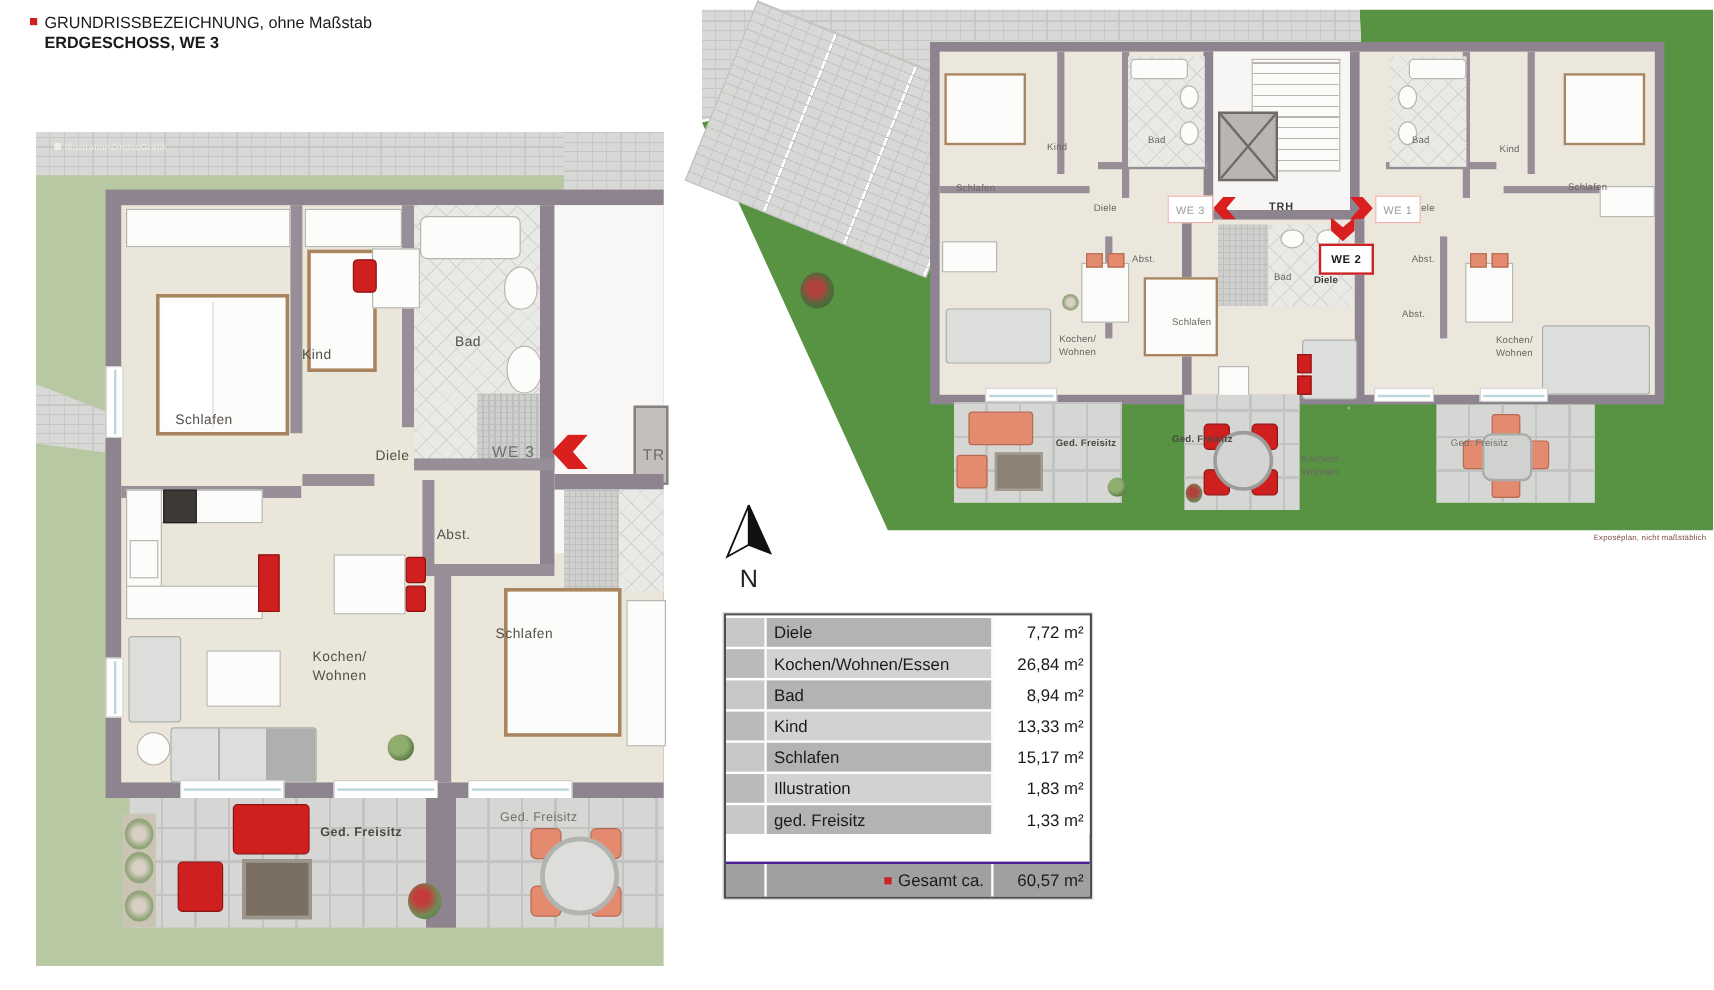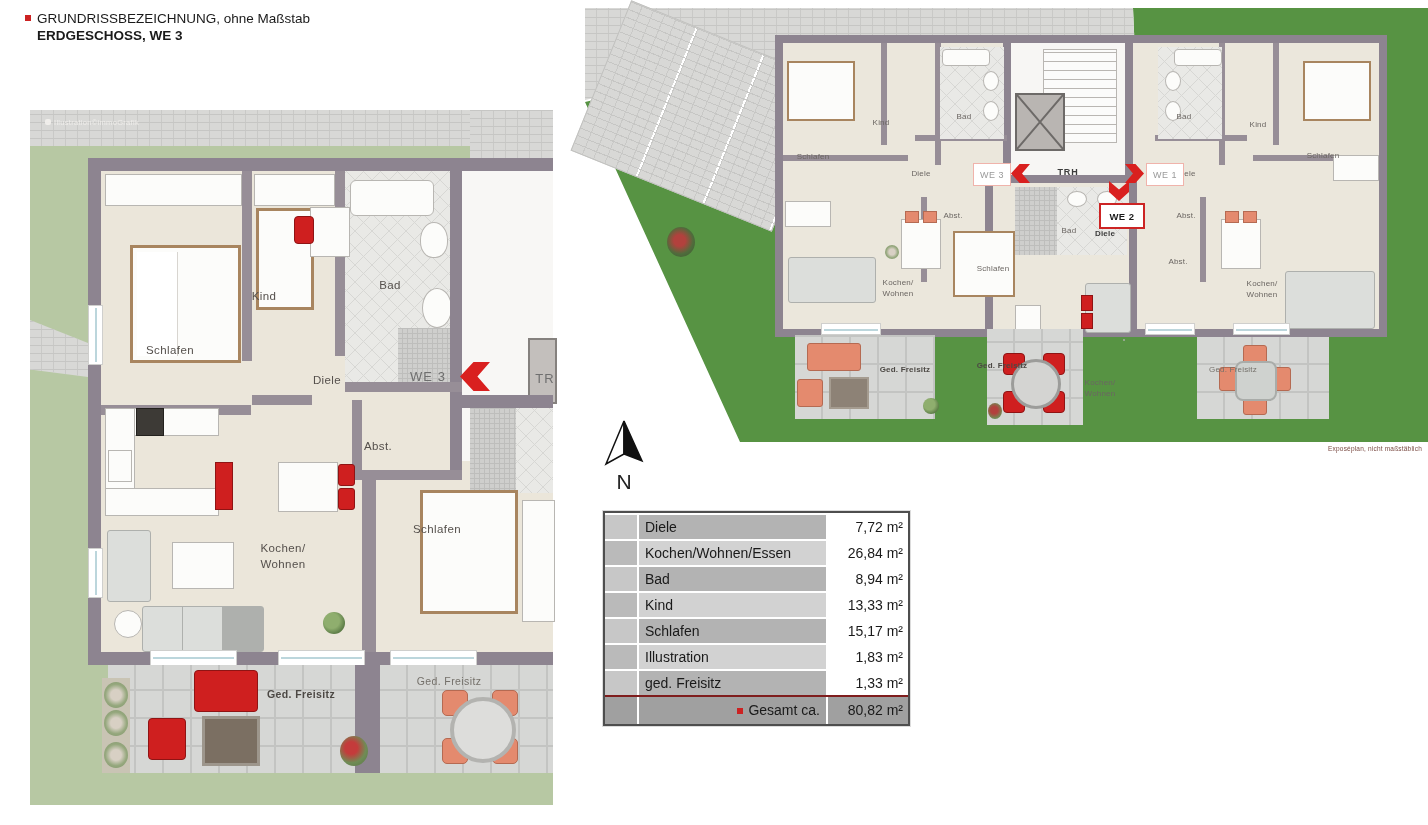--- a/index.html
+++ b/index.html
@@ -63,21 +63,21 @@
   #compass .n{font-size:21px;color:#222;margin-top:-4px;}
   
   #wtable{left:603px;top:511px;width:303px;border:2px solid #4e4e4e;outline:1px solid #dcdcdc;font-size:14px;}
   #wtable .thead{background:#898989;color:#fff;height:25px;line-height:25px;padding-left:8px;font-size:14px;letter-spacing:.2px;}
   #wtable .trow{display:grid;grid-template-columns:34px 1fr 80px;height:24px;line-height:24px;border-top:2px solid #fff;}
   #wtable .c0{background:#c7c7c7;border-right:2px solid #fff;}
   #wtable .cl{background:#b3b3b3;padding-left:6px;border-right:2px solid #fff;}
   #wtable .cv{background:#fff;text-align:right;padding-right:5px;}
   #wtable .trow.alt .c0{background:#bababa;}
   #wtable .trow.alt .cl{background:#d2d2d2;}
-  #wtable .trow.total{border-top:2px solid #7f1d1d;height:27px;line-height:27px;}
+  #wtable .trow.total{border-top:2px solid #4c1d95;height:27px;line-height:27px;margin-top:23px;}
   #wtable .trow.total .c0{background:#a0a0a0;}
   #wtable .trow.total .cl{background:#a0a0a0;text-align:right;padding-right:6px;}
   #wtable .trow.total .cv{background:#a0a0a0;}
   .rbullet{display:inline-block;width:6px;height:6px;background:#cc2222;margin-right:5px;vertical-align:1px;}
   #wm{position:absolute;left:15px;top:8px;color:#f3f1ee;font-size:7.5px;letter-spacing:.3px;opacity:.9;}
   #wm .ic{display:inline-block;width:6px;height:6px;background:#f3f1ee;border-radius:2px;margin-right:3px;}
 </style>
 </head>
 <body>
 
@@ -351,15 +351,15 @@
       <div class="cv">1,83 m²</div>
     </div>
   <div class="trow">
       <div class="c0"></div>
       <div class="cl">ged. Freisitz</div>
       <div class="cv">1,33 m²</div>
     </div>
   <div class="trow total">
     <div class="c0"></div>
     <div class="cl"><span class="rbullet"></span><span>Gesamt ca.</span></div>
-    <div class="cv">80,82 m²</div>
+    <div class="cv">60,57 m²</div>
   </div>
 </div>
 
 </body></html>

